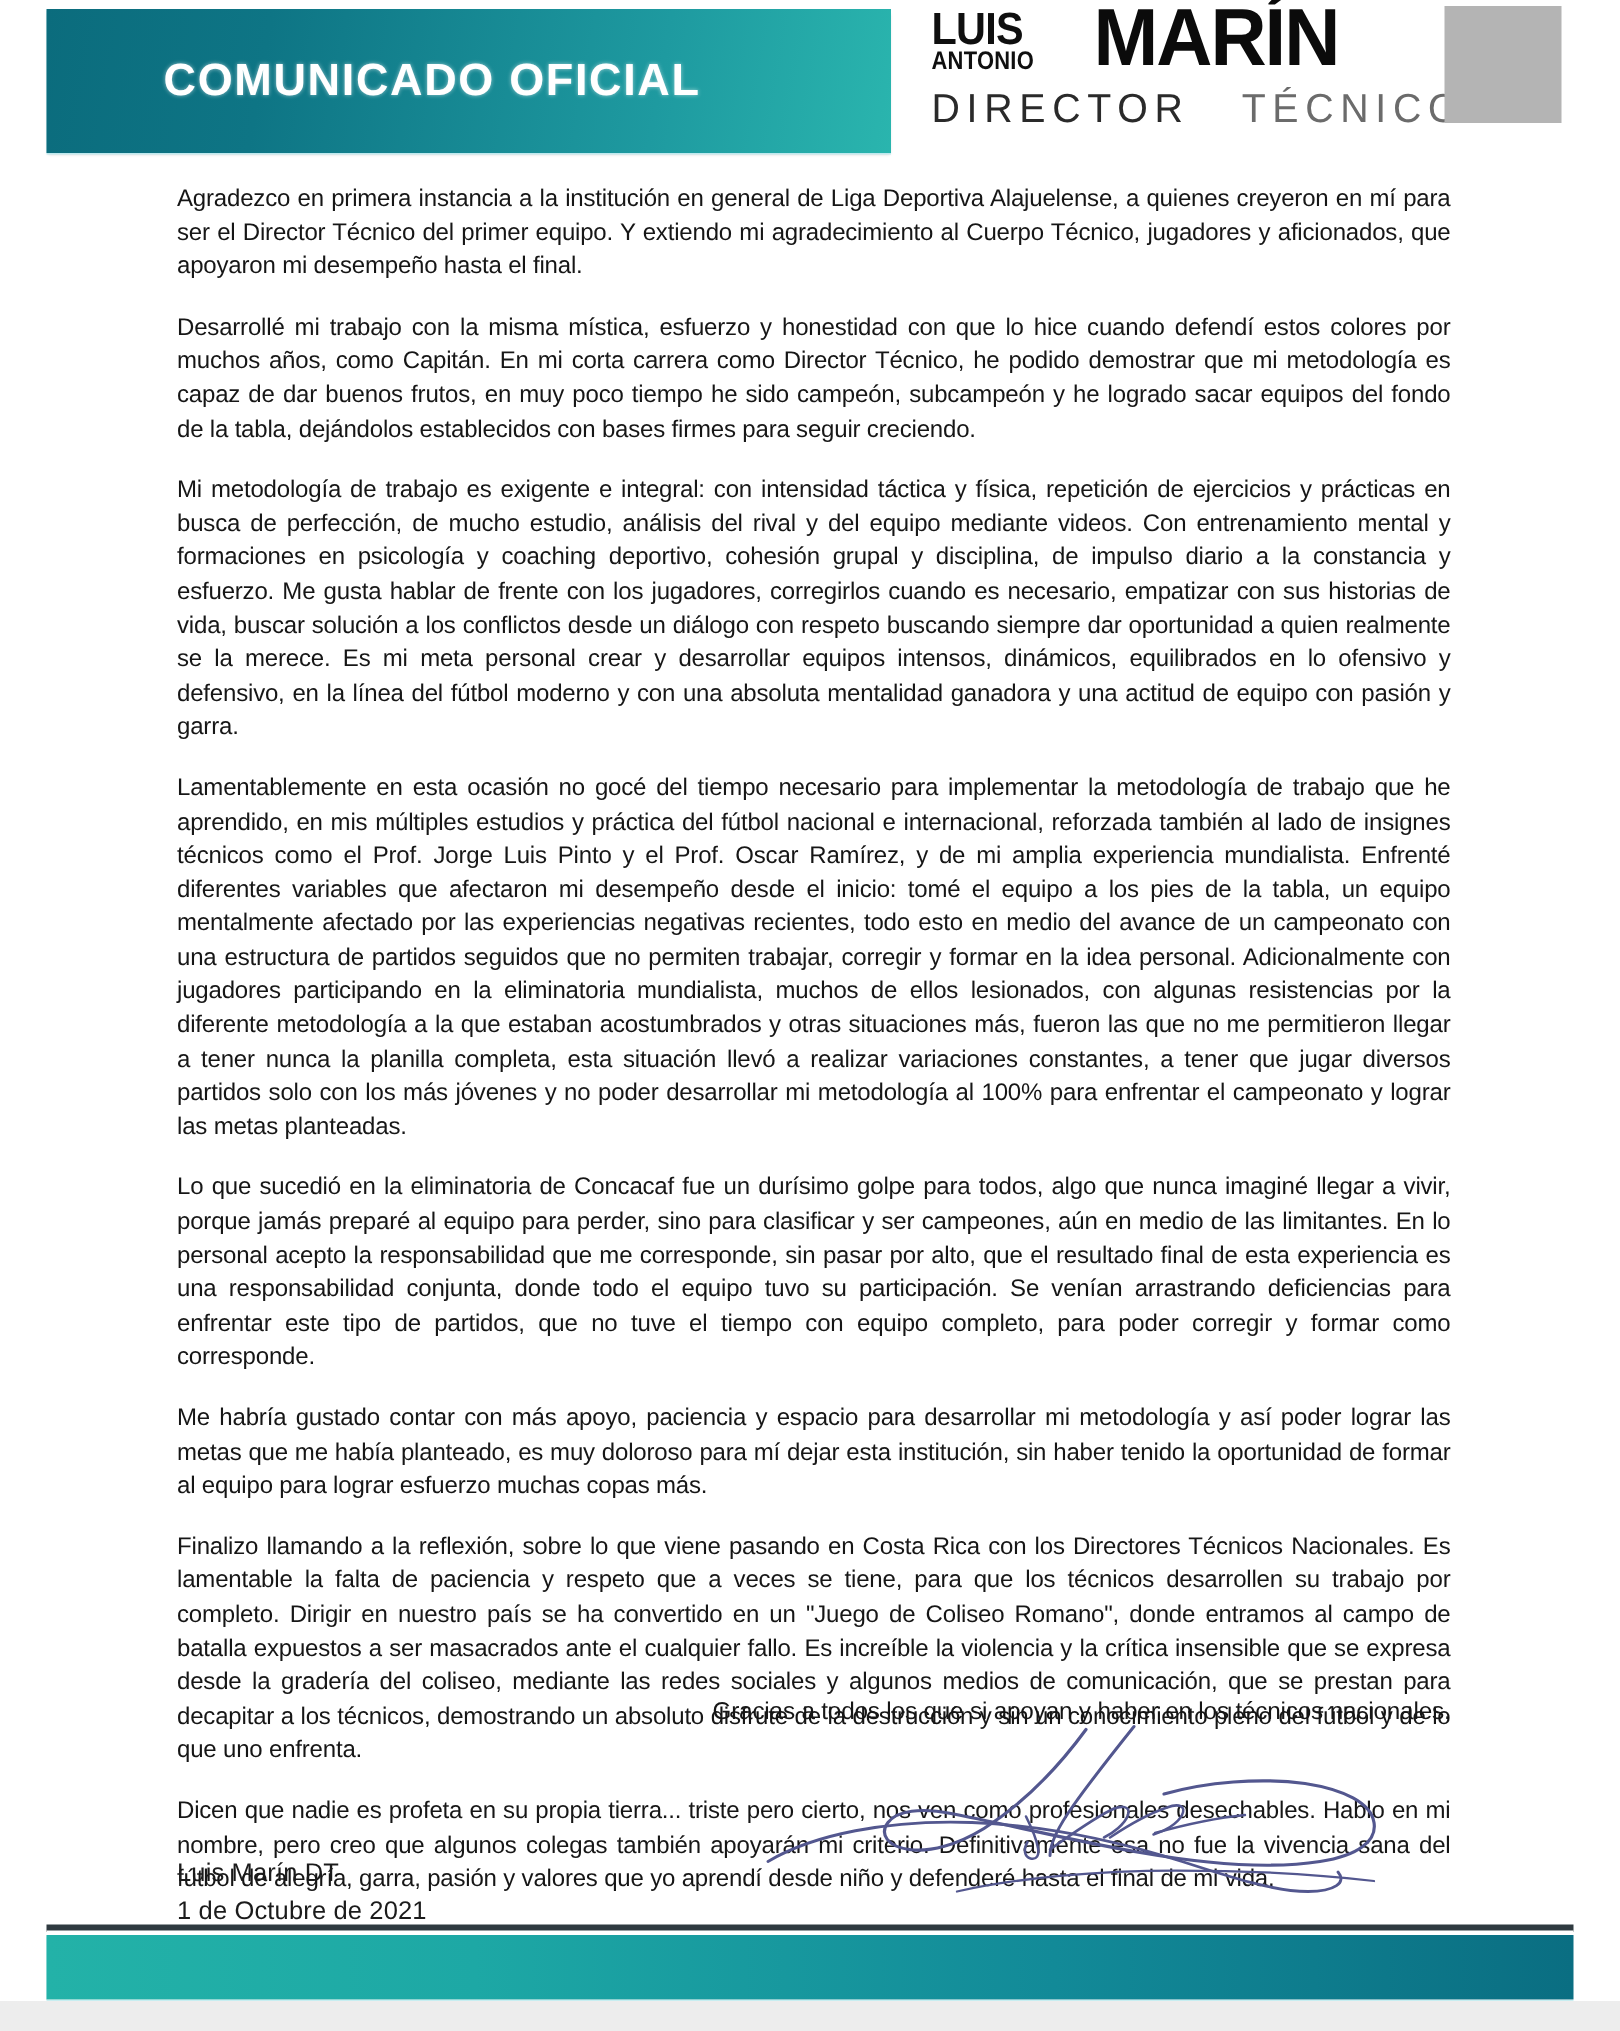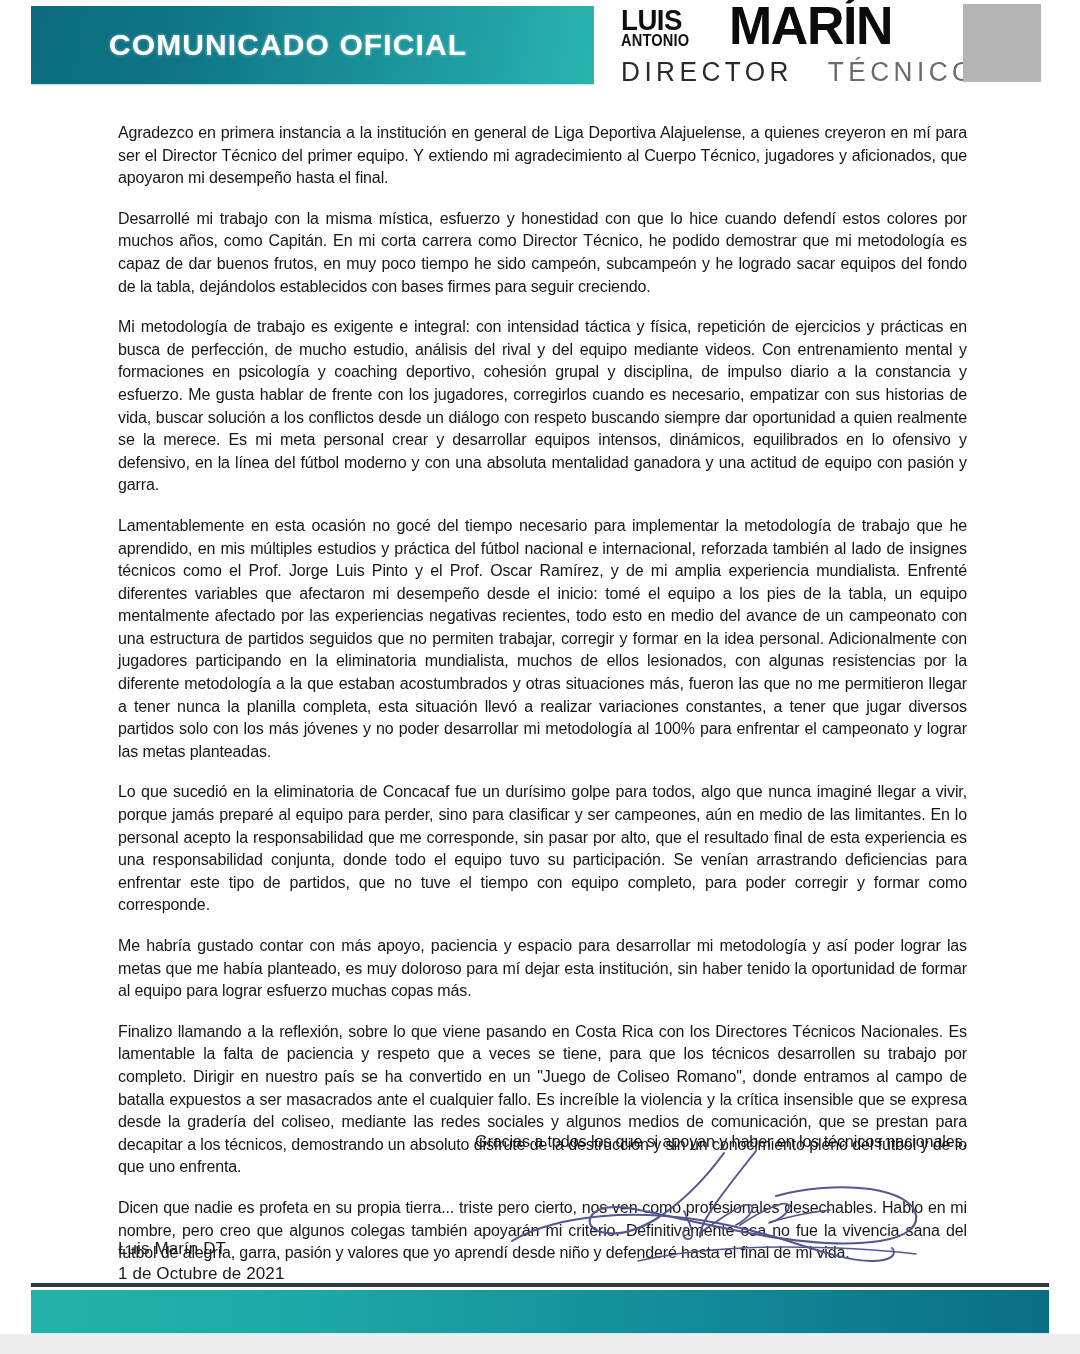--- a/index.html
+++ b/index.html
@@ -34,21 +34,21 @@
     position: absolute;
     left: 0; top: 0;
     width: 1080px;
     height: 100px;
   }
   .banner {
     position: absolute;
     left: 31px;
     top: 6px;
     width: 563px;
-    height: 78px;
+    height: 96px;
     background: linear-gradient(100deg, #0b6c7d 0%, #0e7585 26%, #1e9aa0 72%, #2ab5ae 100%);
     box-shadow: 0 1px 0 0 #bfe9ee, 0 2px 2px -1px rgba(0,0,0,0.18);
     display: flex;
     align-items: center;
   }
   .banner-title {
     color: #ffffff;
     font-size: 30px;
     font-weight: 700;
     letter-spacing: 1.1px;

